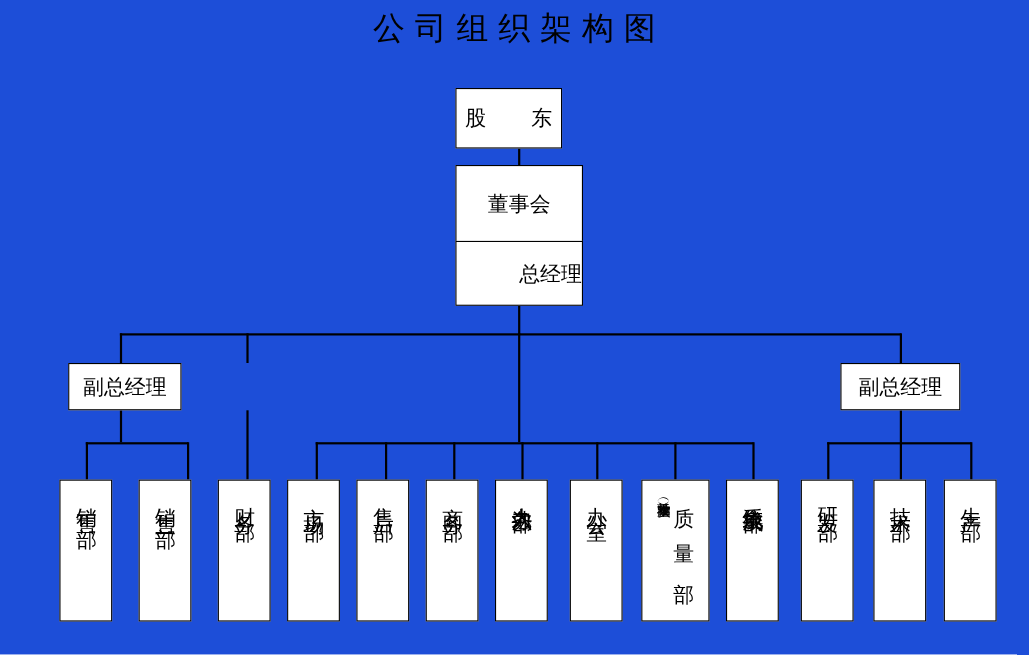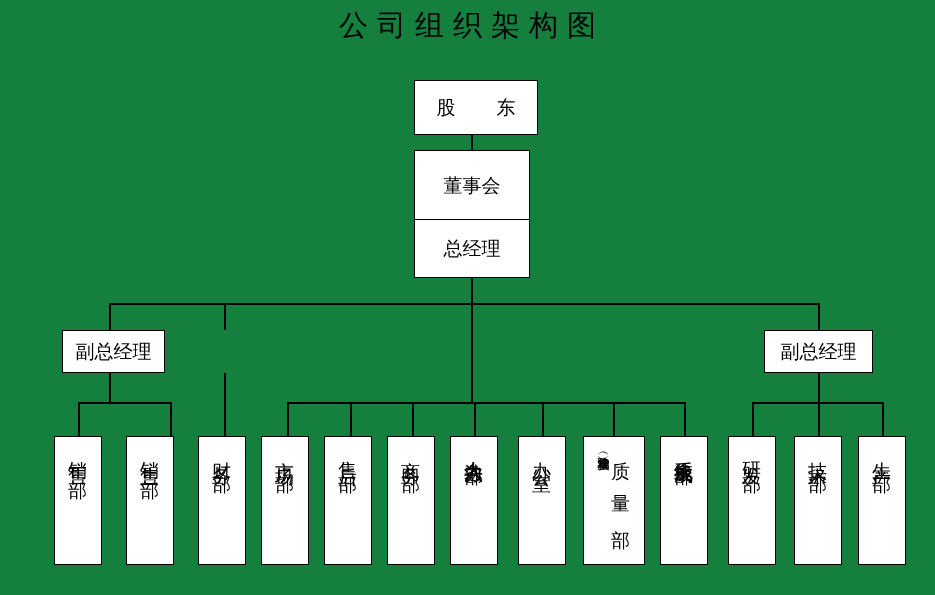--- a/index.html
+++ b/index.html
@@ -9,21 +9,21 @@
     background: #ffffff;
   }
   body {
     font-family: "DejaVu Sans", "Liberation Sans", sans-serif;
     color: #111111;
   }
   #chart-root {
     position: relative;
     width: 935px;
     height: 595px;
-    background: #15803d;
+    background: #1d4ed8;
     overflow: hidden;
   }
   #chart-title {
     position: absolute;
     left: 0;
     top: 6px;
     width: 935px;
     text-align: center;
     font-size: 29px;
     letter-spacing: 9px;
@@ -125,29 +125,29 @@
   <div class="line v" style="left:542px; top:402px; height:34px;"></div>
   <div class="line v" style="left:613px; top:402px; height:34px;"></div>
   <div class="line v" style="left:684px; top:402px; height:34px;"></div>
 
   <div class="line v" style="left:818px; top:373px; height:29px;"></div>
   <div class="line h" style="left:752px; top:402px; width:131px;"></div>
   <div class="line v" style="left:752px; top:402px; height:34px;"></div>
   <div class="line v" style="left:818px; top:402px; height:34px;"></div>
   <div class="line v" style="left:882px; top:402px; height:34px;"></div>
 
-  <div class="node node-h spaced" style="left:414px; top:80px; width:124px; height:55px;">
+  <div class="node node-h spaced" style="left:414px; top:80px; width:97px; height:55px;">
     <span>股　东</span>
   </div>
 
   <div class="node node-h" style="left:414px; top:150px; width:116px; height:71px;">
     <span>董事会</span>
   </div>
 
-  <div class="node node-h" style="left:414px; top:219px; width:116px; height:59px;">
+  <div class="node node-h" style="left:414px; top:219px; width:116px; height:59px;justify-content:flex-end;">
     <span>总经理</span>
   </div>
 
   <div class="node node-h" style="left:62px; top:330px; width:103px; height:43px;">
     <span>副总经理</span>
   </div>
 
 
   <div class="node node-h" style="left:764px; top:330px; width:109px; height:43px;">
     <span>副总经理</span>

